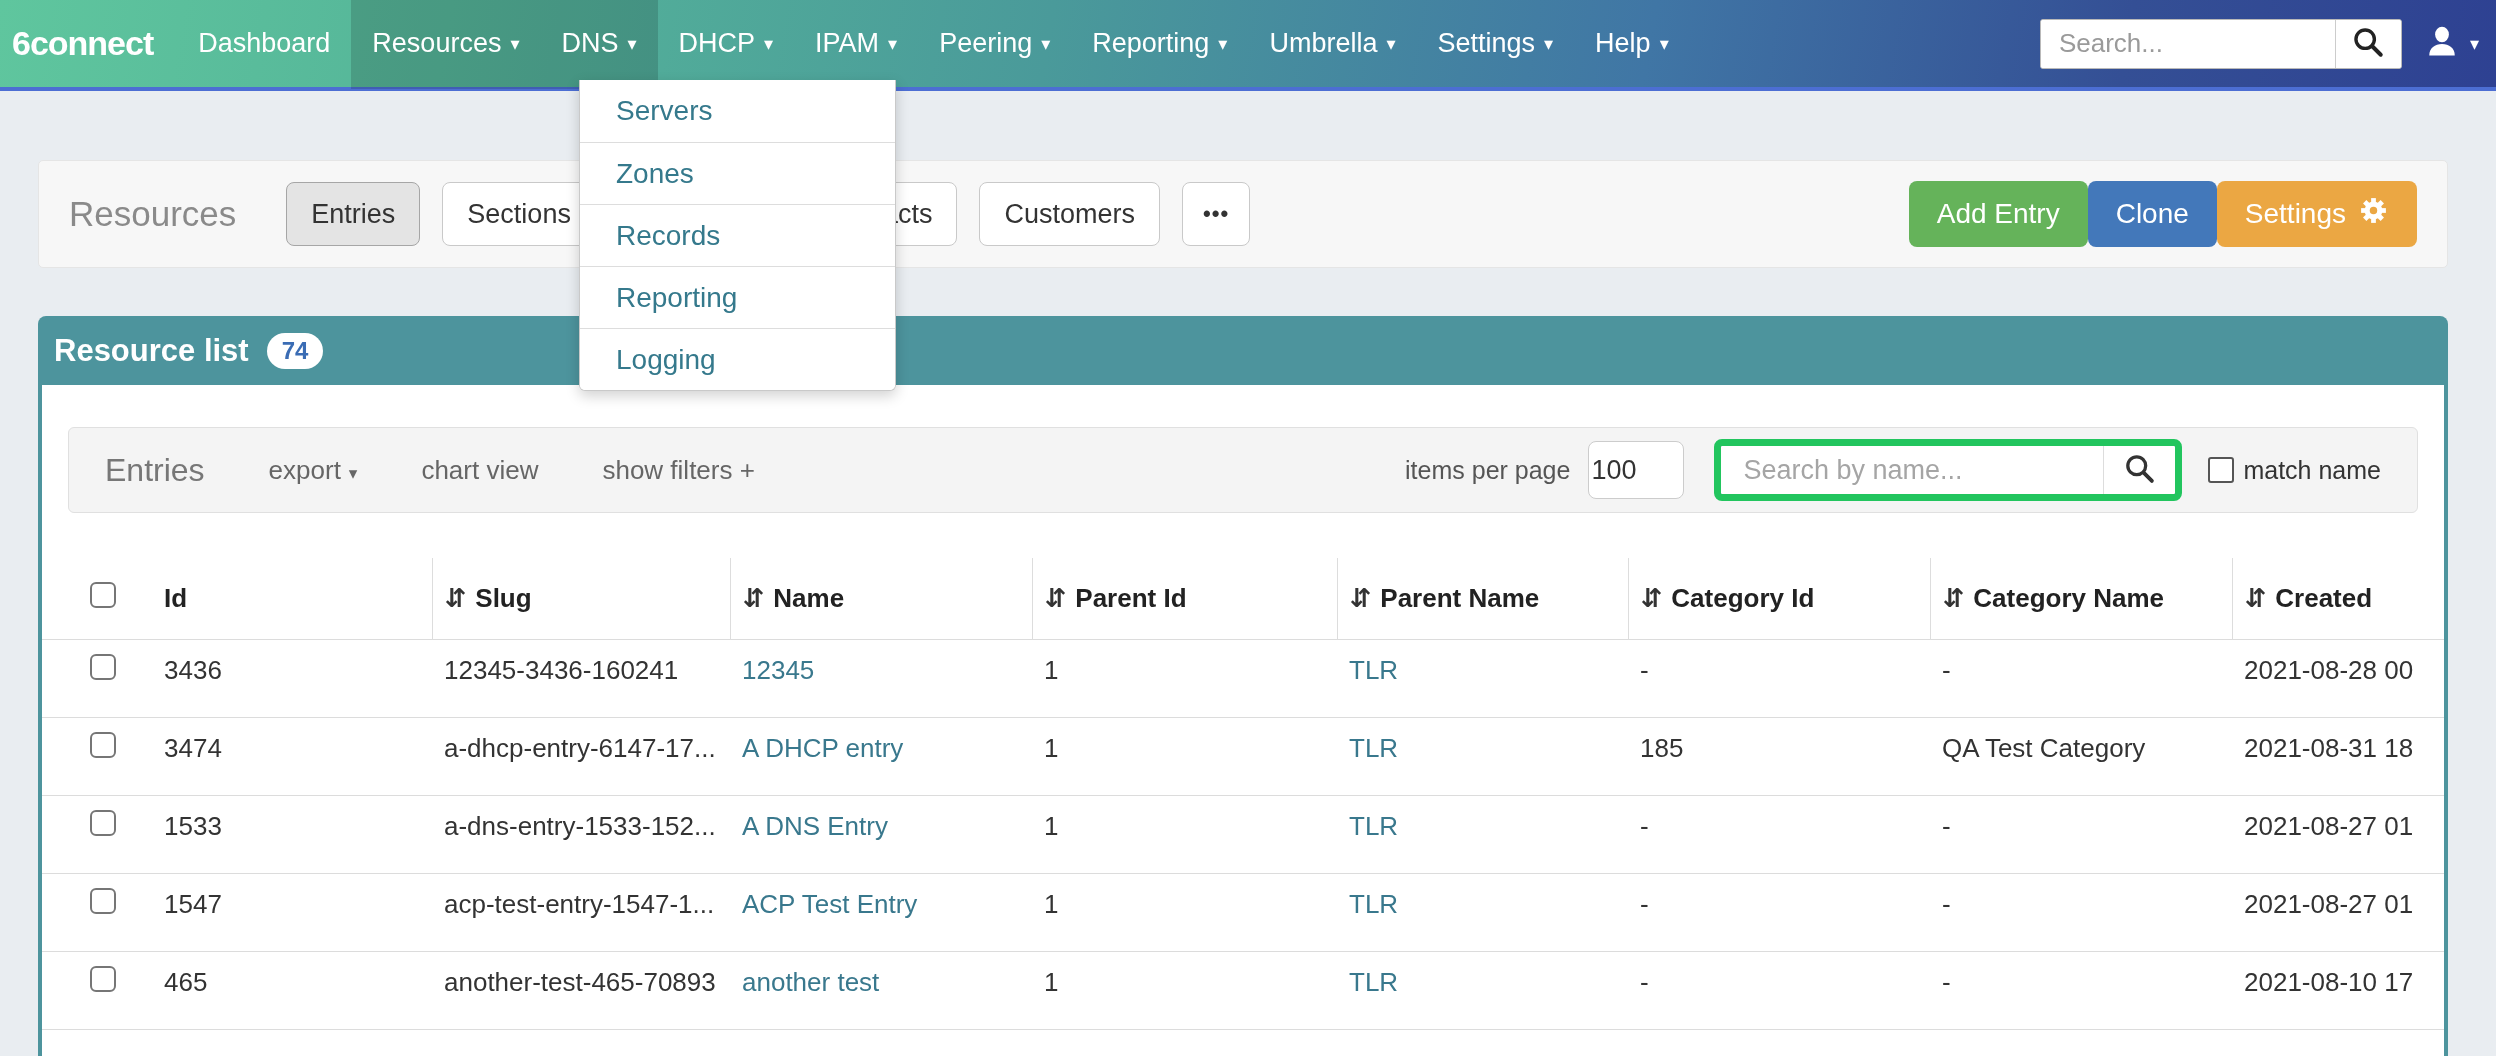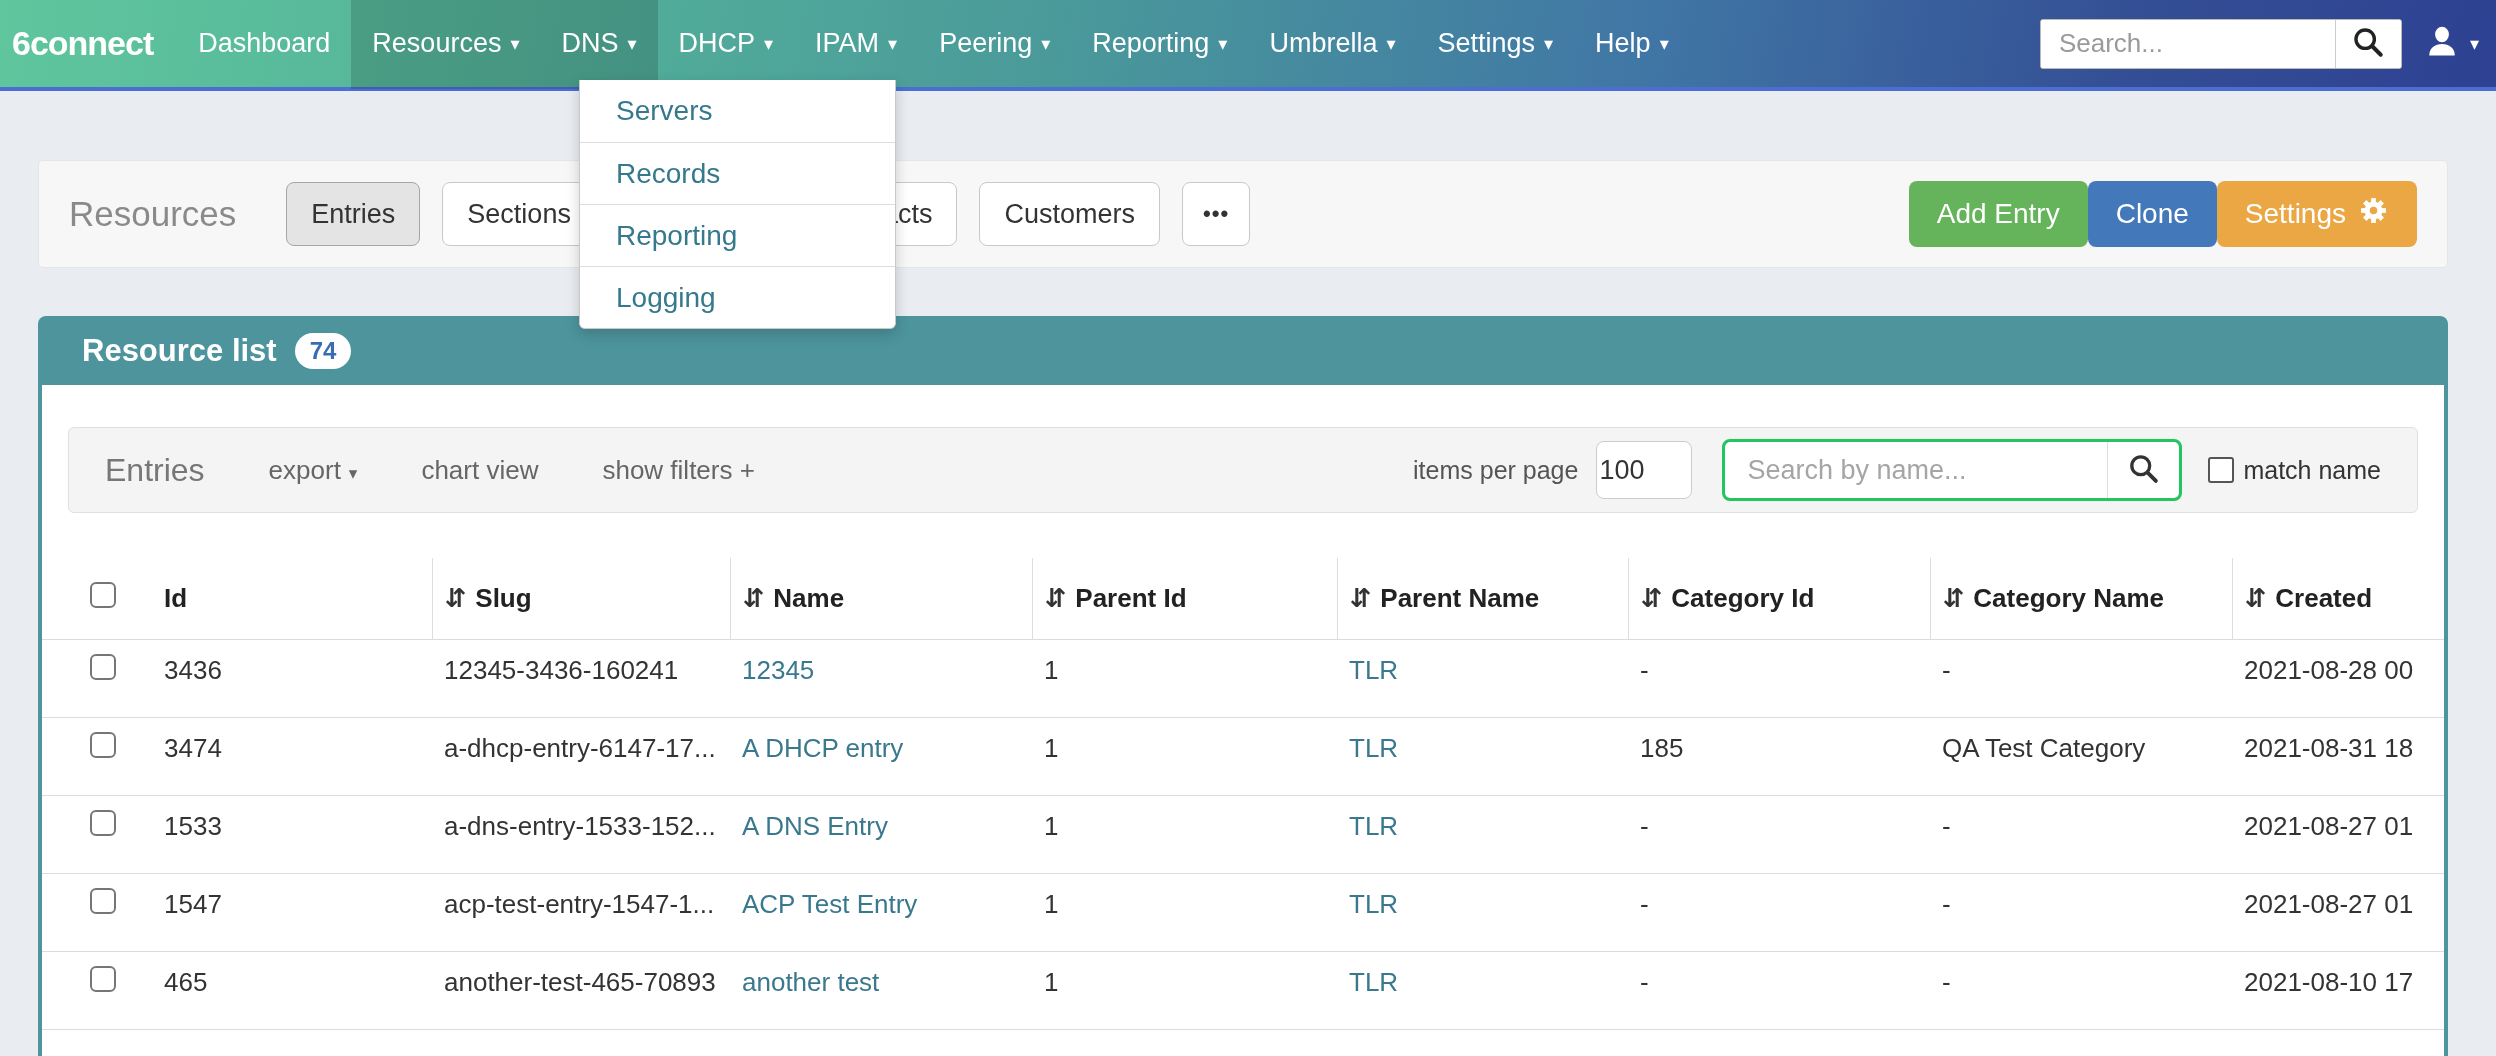--- a/index.html
+++ b/index.html
@@ -61,42 +61,42 @@
     padding:0 28px; display:flex; align-items:center; gap:12px; cursor:pointer; white-space:nowrap;
   }
   .btn-add { background:#65b35a; }
   .btn-clone { background:#4378ba; }
   .btn-settings { background:#eba743; }
 
   
   .list-header {
     position:absolute; left:38px; top:316px; width:2410px; height:69px;
     background:#4d949d; border-radius:8px 8px 0 0;
-    display:flex; align-items:center; padding:0 44px;
+    display:flex; align-items:center; padding:0 16px;
   }
   .list-title { color:#fff; font-size:31px; font-weight:bold; margin-right:18px; }
   .count-badge { background:#fff; color:#3a6cb4; font-size:24px; font-weight:bold; border-radius:999px; padding:6px 15px; line-height:1; }
 
   .panel {
     position:absolute; left:38px; top:385px; width:2410px; height:671px;
     background:#fff; border-left:4px solid #4d949d; border-right:4px solid #4d949d; overflow:hidden;
   }
 
   
   .toolbar {
     margin:42px 26px 0; height:86px; background:#f4f4f4; border:1px solid #e0e0e0; border-radius:6px;
     display:flex; align-items:center; padding:0 36px;
   }
   .toolbar-title { font-size:32px; color:#777; margin-right:64px; }
   .toolbar-link { font-size:26px; color:#666; margin-right:64px; cursor:pointer; white-space:nowrap; }
   .toolbar-link .caret { font-size:17px; margin-left:8px; font-family:"DejaVu Sans",sans-serif; }
   .toolbar-right { margin-left:auto; display:flex; align-items:center; }
   .ipp-label { font-size:25px; color:#555; margin-right:18px; white-space:nowrap; }
   .ipp-input { width:96px; height:58px; border:1px solid #ccc; border-radius:8px; font-size:27px; color:#333; text-align:left; margin-right:30px; outline:none; background:#fff; font-family:inherit; }
-  .search-group { display:flex; height:62px; border:3px solid #22c55e; border-radius:8px; overflow:hidden; background:#0369a1; margin-right:26px; }
+  .search-group { display:flex; height:62px; border:7px solid #22c55e; border-radius:8px; overflow:hidden; background:#0369a1; margin-right:26px; }
   .search-group input { width:382px; border:none; outline:none; font-size:27px; padding:0 22px; color:#333; font-family:inherit; }
   .search-group input::placeholder { color:#a5a5a5; }
   .btn-mag { width:72px; background:#fff; border:none; border-left:1px solid #ddd; display:flex; align-items:center; justify-content:center; cursor:pointer; }
   .match { display:flex; align-items:center; font-size:25px; color:#333; white-space:nowrap; }
   .match .mcb { width:26px; height:26px; border:2px solid #555; border-radius:3px; background:#fff; margin-right:9px; cursor:pointer; flex:none; }
 
   
   .table-wrap { margin-top:45px; }
   table { border-collapse:collapse; table-layout:fixed; width:2520px; }
   th { font-size:26px; font-weight:bold; color:#222; text-align:left; padding:24px 10px 24px 12px; white-space:nowrap; overflow:hidden; }
@@ -175,20 +175,21 @@
             <path d="M3.5 21c0-5 3.8-7.6 8.5-7.6s8.5 2.6 8.5 7.6z"></path>
           </svg>
       </span>
       <span class="caret">▾</span>
     </div>
   </div>
 </div>
 
 <div class="dns-dropdown">
     <div class="menu-item">Servers</div>
+    <div class="menu-item">Zones</div>
     <div class="menu-item">Records</div>
     <div class="menu-item">Reporting</div>
     <div class="menu-item">Logging</div>
   </div>
 
 <div class="page-strip">
   <div class="page-title">Resources</div>
   <div class="tabs">
     <button class="tab active">Entries</button>
     <button class="tab">Sections</button>

